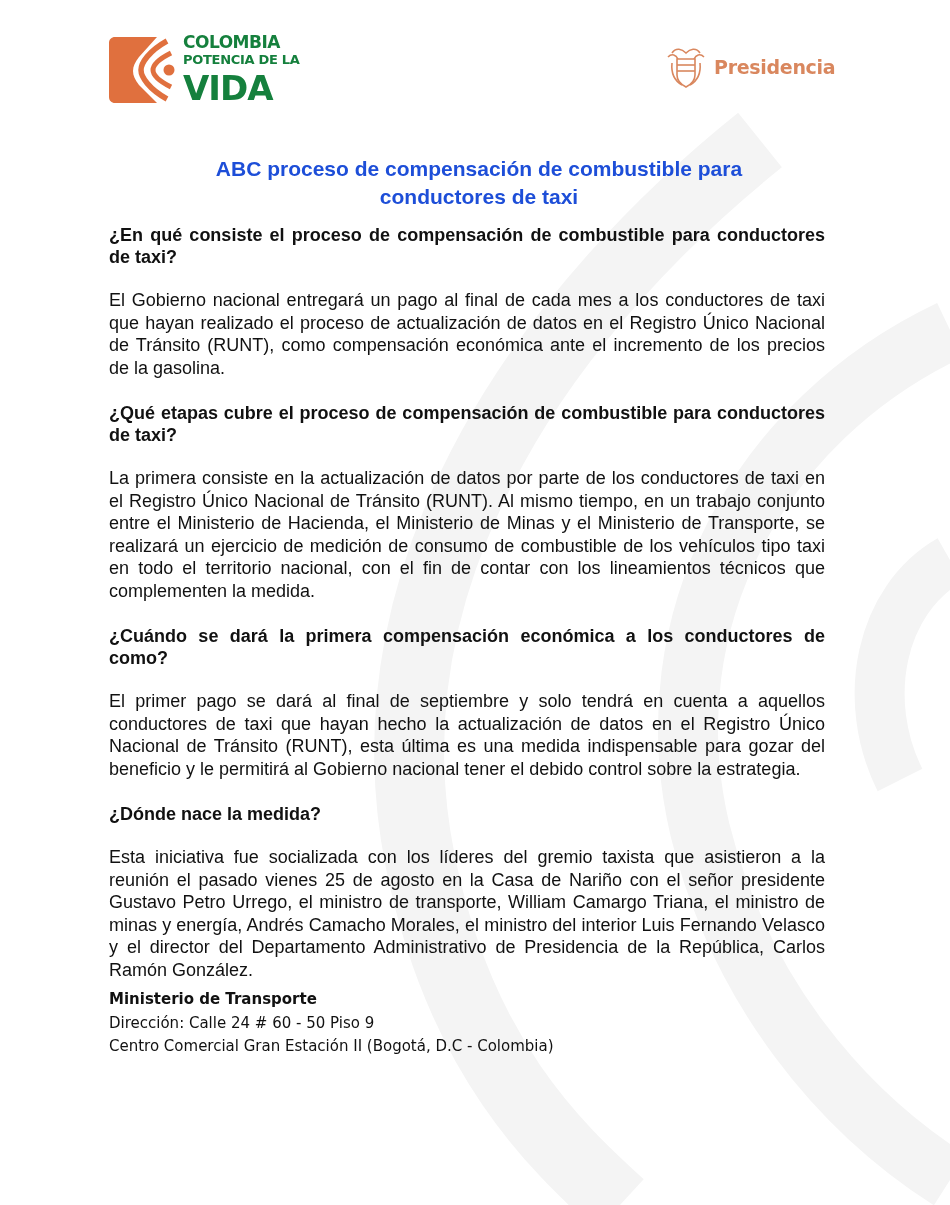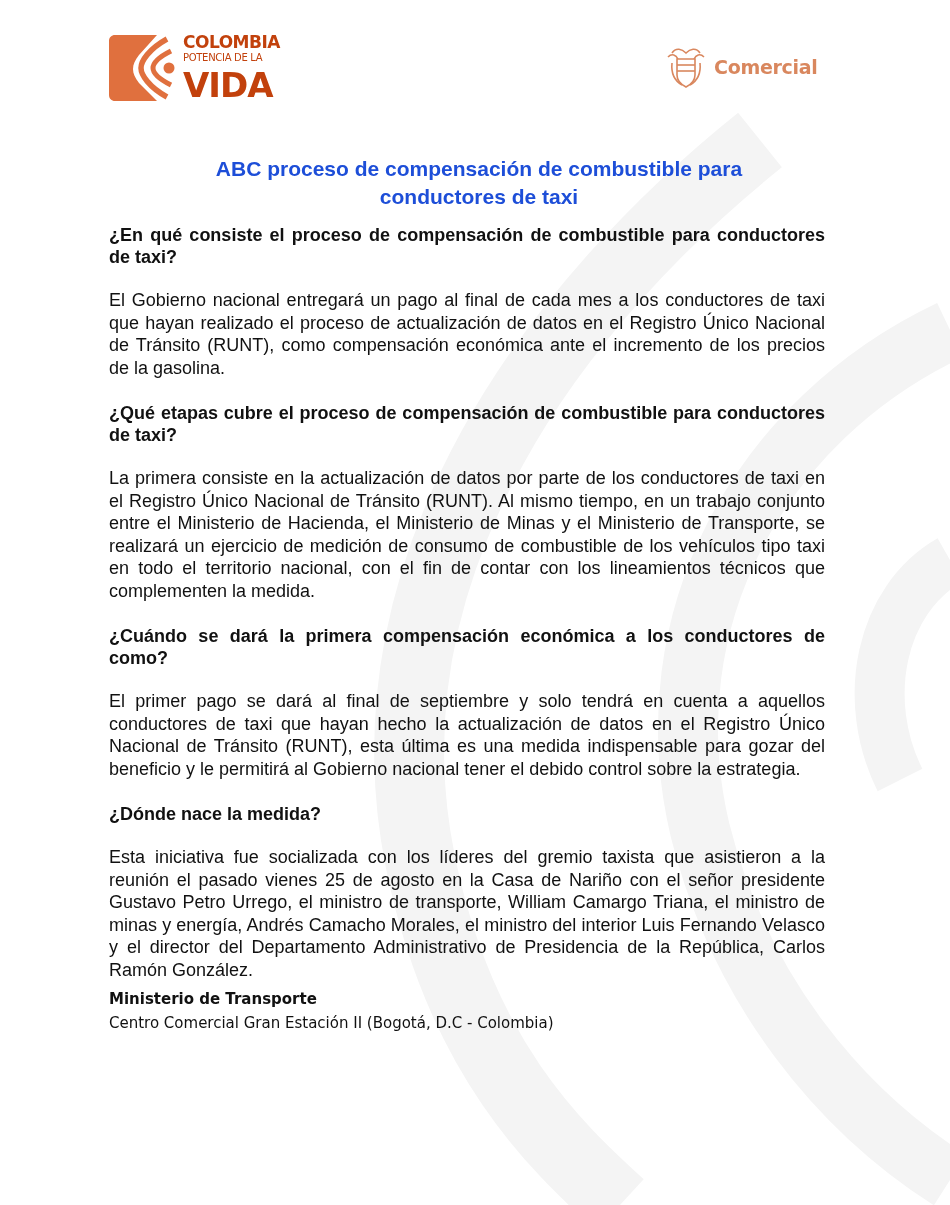--- a/index.html
+++ b/index.html
@@ -7,23 +7,23 @@
     width: 950px; height: 1205px; position: relative; overflow: hidden;
     background: #ffffff; color: #111111;
     font-family: "Liberation Sans", sans-serif;
   }
   .watermark { position: absolute; left: 0; top: 0; width: 950px; height: 1205px; z-index: 0; pointer-events: none; }
   .page { position: relative; z-index: 1; }
 
   
   .logo-left { position: absolute; left: 109px; top: 34px; display: flex; align-items: center; }
   .logo-mark { width: 66px; height: 66px; }
-  .logo-text { margin-left: 8px; color: #c2410c; line-height: 1; }
+  .logo-text { margin-left: 8px; color: #15803d; line-height: 1; }
   .logo-line1 { font-family: "DejaVu Sans", sans-serif; font-weight: bold; font-size: 17px; letter-spacing: -0.5px; }
-  .logo-line2 { font-family: "DejaVu Sans", sans-serif; font-size: 10px; margin-top: 2px; letter-spacing: -0.3px; }
+  .logo-line2 { font-family: "DejaVu Sans", sans-serif; font-size: 13px; margin-top: 2px; letter-spacing: -0.3px; font-weight: bold; }
   .logo-line3 { font-family: "DejaVu Sans", sans-serif; font-weight: bold; font-size: 34px; letter-spacing: -1px; margin-top: 5px; }
 
   .logo-right { position: absolute; left: 666px; top: 45px; display: flex; align-items: center; }
   .shield { width: 40px; height: 44px; }
   .transporte { margin-left: 8px; font-family: "DejaVu Sans", sans-serif; font-weight: bold; font-size: 19px; color: #d9875e; letter-spacing: -0.3px; }
 
   
   .title {
     position: absolute; left: 154px; width: 650px; top: 155px;
     text-align: center; font-weight: bold; font-size: 21px; line-height: 28px; color: #1d4ed8;
@@ -72,21 +72,21 @@
         <path d="M6 8 C10 2 16 4 20 8 C24 4 30 2 34 8"></path>
         <path d="M2 12 C6 8 10 10 12 14"></path>
         <path d="M38 12 C34 8 30 10 28 14"></path>
         <path d="M11 14 H29 V30 C29 36 24 40 20 42 C16 40 11 36 11 30 Z"></path>
         <path d="M11 20 H29"></path>
         <path d="M11 26 H29"></path>
         <path d="M6 18 C5 28 9 36 16 40"></path>
         <path d="M34 18 C35 28 31 36 24 40"></path>
       </g>
     </svg>
-    <span class="transporte">Comercial</span>
+    <span class="transporte">Presidencia</span>
   </div>
 
   <h1 class="title" style="margin:0;">ABC proceso de compensación de combustible para conductores de taxi</h1>
 
   <div class="content">
     <section>
       <h2 class="q q1">¿En qué consiste el proceso de compensación de combustible para conductores de taxi?</h2>
       <div class="gap-qp"></div>
       <p class="p">El Gobierno nacional entregará un pago al final de cada mes a los conductores de taxi que hayan realizado el proceso de actualización de datos en el Registro Único Nacional de Tránsito (RUNT), como compensación económica ante el incremento de los precios de la gasolina.</p>
     </section>
@@ -105,15 +105,16 @@
     <div class="gap-pq"></div>
     <section>
       <h2 class="q">¿Dónde nace la medida?</h2>
       <div class="gap-qp"></div>
       <p class="p">Esta iniciativa fue socializada con los líderes del gremio taxista que asistieron a la reunión el pasado vienes 25 de agosto en la Casa de Nariño con el señor presidente Gustavo Petro Urrego, el ministro de transporte, William Camargo Triana, el ministro de minas y energía, Andrés Camacho Morales, el ministro del interior Luis Fernando Velasco y el director del Departamento Administrativo de Presidencia de la República, Carlos Ramón González.</p>
     </section>
   </div>
 
   <div class="footer">
     <div class="f-org">Ministerio de Transporte</div>
+    <div>Dirección: Calle 24 # 60 - 50 Piso 9</div>
     <div>Centro Comercial Gran Estación II (Bogotá, D.C - Colombia)</div>
   </div>
 </div>
 
 </body></html>

